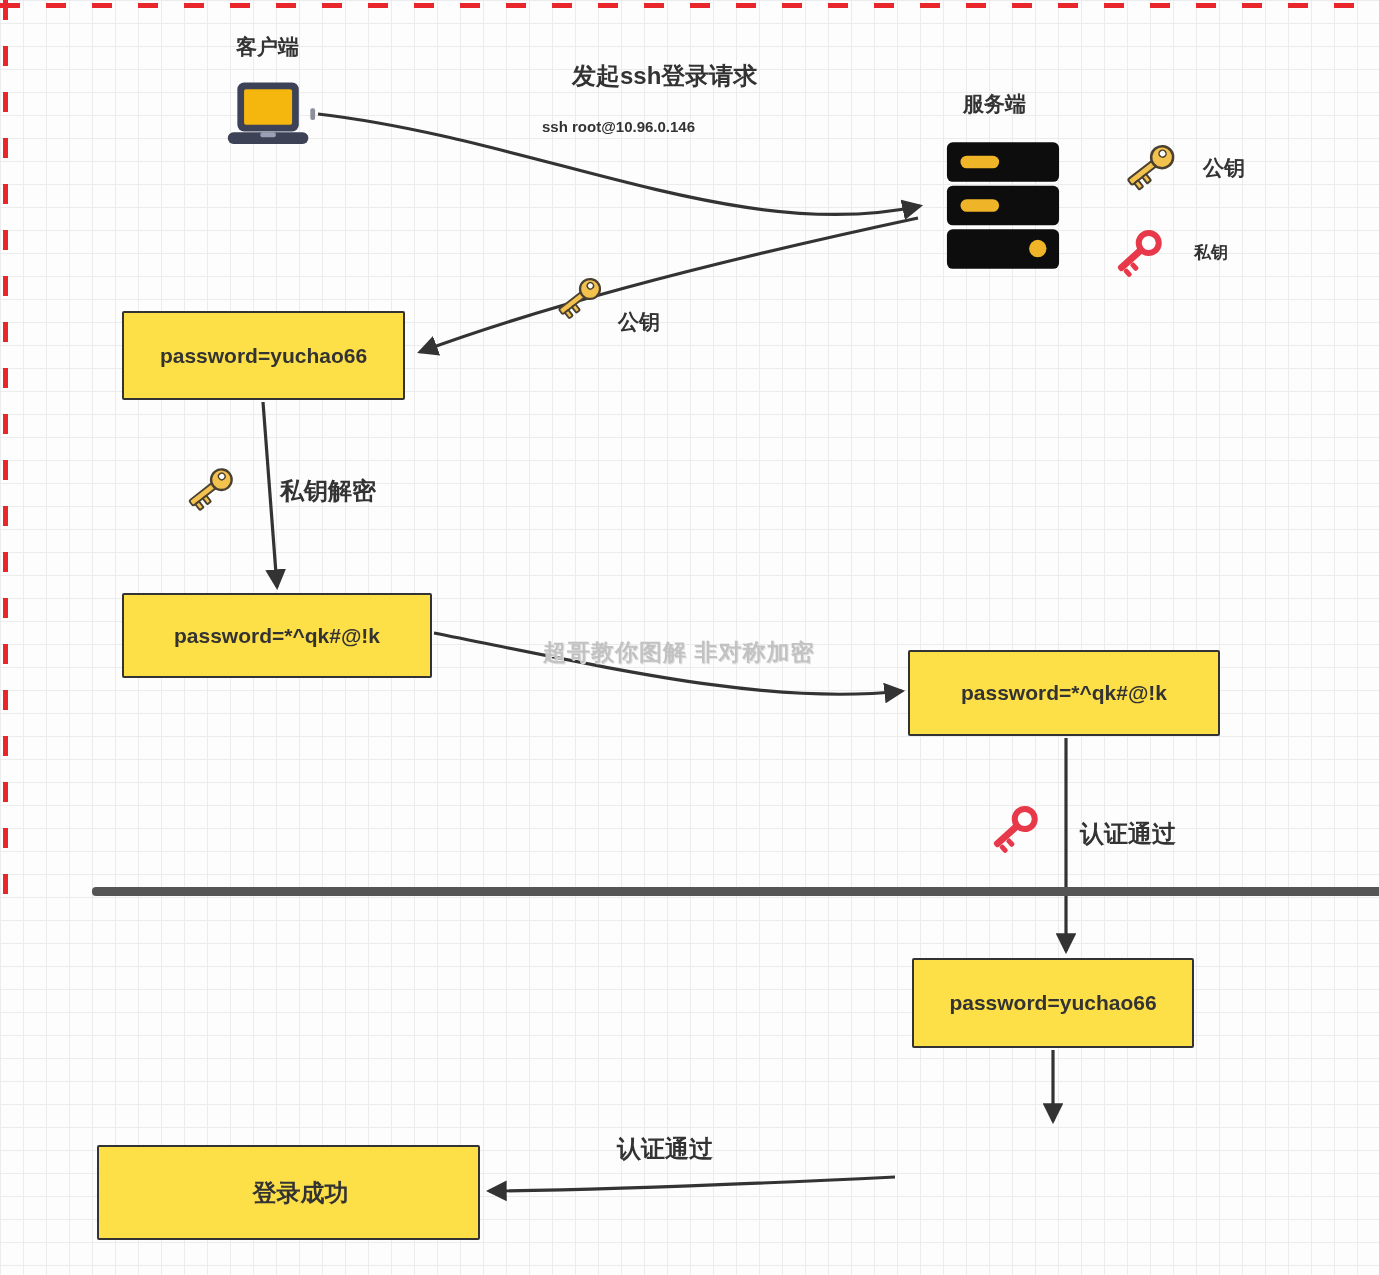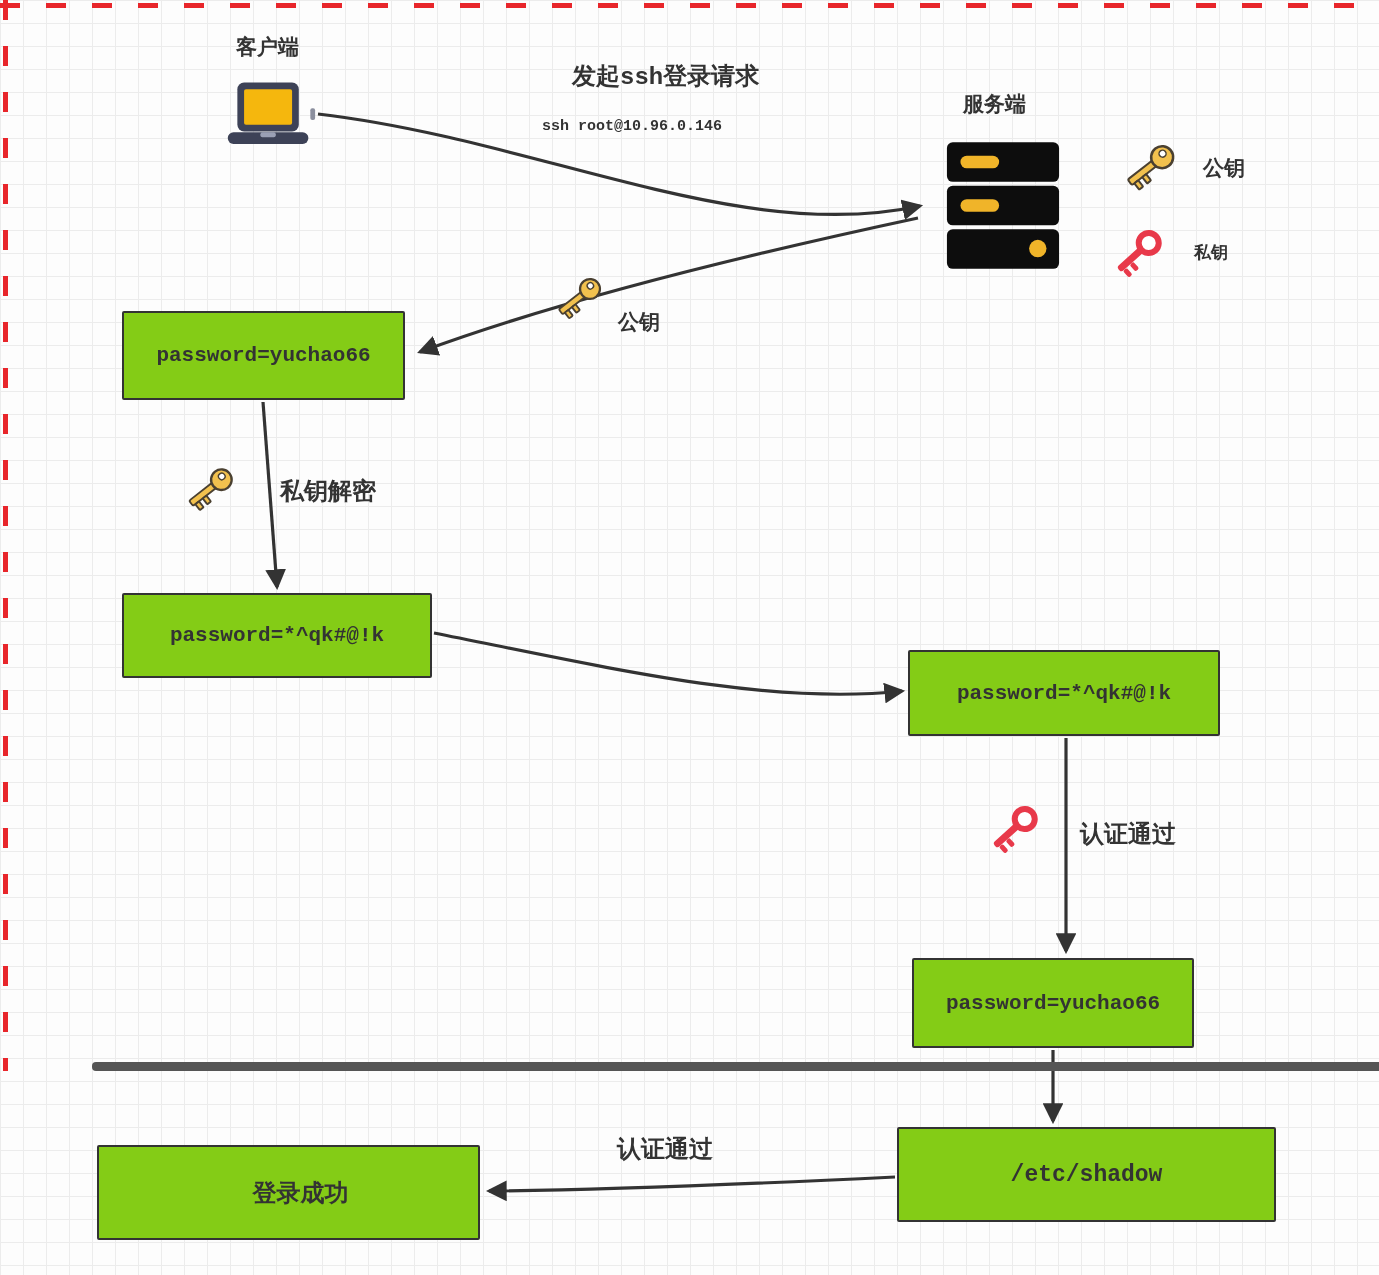--- a/index.html
+++ b/index.html
@@ -23,40 +23,40 @@
     background:repeating-linear-gradient(180deg, #e8262b 0 20px, transparent 20px 46px);
   }
   .arrows-layer { position:absolute; left:0; top:0; z-index:1; pointer-events:none; }
   .icon { position:absolute; z-index:3; }
   .diagram-label {
     position:absolute; z-index:4;
     font-weight:bold; font-size:24px; color:#333; white-space:nowrap;
   }
   .node-box {
     position:absolute; z-index:2;
-    background:#84cc16; border:2px solid #333;
+    background:#fde047; border:2px solid #333;
     display:flex; align-items:center; justify-content:center;
     font-weight:bold; font-size:21px; color:#333; white-space:nowrap;
     border-radius:2px;
   }
   .watermark {
     position:absolute; z-index:2;
     font-weight:bold; font-size:23px; color:#c2c2c2;
     letter-spacing:1px; white-space:nowrap;
     text-shadow:1px 1px 0 #e2e2e2;
   }
   .h-scrollbar {
     position:absolute; bottom:0; left:92px; right:0; height:9px;
     background:#555; border-radius:4px 0 0 4px; z-index:6;
   }
 </style>
 </head>
 <body>
 
-<div style="position:absolute;left:0;top:0;width:1379px;height:1071px;font-family:Liberation Mono, monospace;">
+<div style="position:absolute;left:0;top:0;width:1379px;height:896px;">
 
   <div class="edge-ticks-top"></div>
   <div class="edge-ticks-left"></div>
 
   <svg class="arrows-layer" width="1379" height="1275" viewBox="0 0 1379 1275">
     <defs>
       <marker id="arrow" viewBox="0 0 10 10" refX="8.5" refY="5" markerWidth="6.5" markerHeight="6.5" orient="auto-start-reverse">
         <path d="M0,0 L10,5 L0,10 Z" fill="#333"></path>
       </marker>
     </defs>
@@ -143,38 +143,38 @@
         <rect x="19" y="36" width="5" height="8" rx="1" fill="#f2c14e" stroke="#4a4031" stroke-width="2"></rect>
         <circle cx="47" cy="32.5" r="11" fill="#f2c14e" stroke="#4a4031" stroke-width="2.5"></circle>
         <circle cx="49.5" cy="30" r="3.5" fill="#ffffff" stroke="#4a4031" stroke-width="1.5"></circle>
       </g>
     </svg>
   </div>
   <div class="diagram-label" style="left:280px;top:475px;">私钥解密</div>
 
   <div class="node-box" style="left:122px;top:593px;width:310px;height:85px;">password=*^qk#@!k</div>
 
+  <div class="watermark" style="left:543px;top:637px;">超哥教你图解 非对称加密</div>
 
   <div class="node-box" style="left:908px;top:650px;width:312px;height:86px;">password=*^qk#@!k</div>
 
   <div class="icon" style="left:982px;top:796px;width:64px;height:64px;">
     <svg width="64" height="64" viewBox="0 0 64 64">
       <g transform="rotate(-42 32 32)">
         <rect x="6" y="29" width="32" height="7" rx="3" fill="#e8394a"></rect>
         <rect x="8" y="36" width="5" height="9" rx="2" fill="#e8394a"></rect>
         <rect x="17" y="36" width="5" height="9" rx="2" fill="#e8394a"></rect>
         <circle cx="46" cy="32.5" r="10" fill="#ffffff" stroke="#e8394a" stroke-width="6"></circle>
       </g>
     </svg>
   </div>
   <div class="diagram-label" style="left:1080px;top:818px;">认证通过</div>
 
   <div class="node-box" style="left:912px;top:958px;width:282px;height:90px;">password=yuchao66</div>
 
-  <div class="node-box" style="left:897px;top:1127px;width:379px;height:95px;font-size:23px;">/etc/shadow</div>
 
   <div class="diagram-label" style="left:617px;top:1133px;">认证通过</div>
 
   <div class="node-box" style="left:97px;top:1145px;width:383px;height:95px;font-size:24px;padding-left:24px;">登录成功</div>
 
   <div class="h-scrollbar"></div>
 
 </div>
 
 </body></html>

